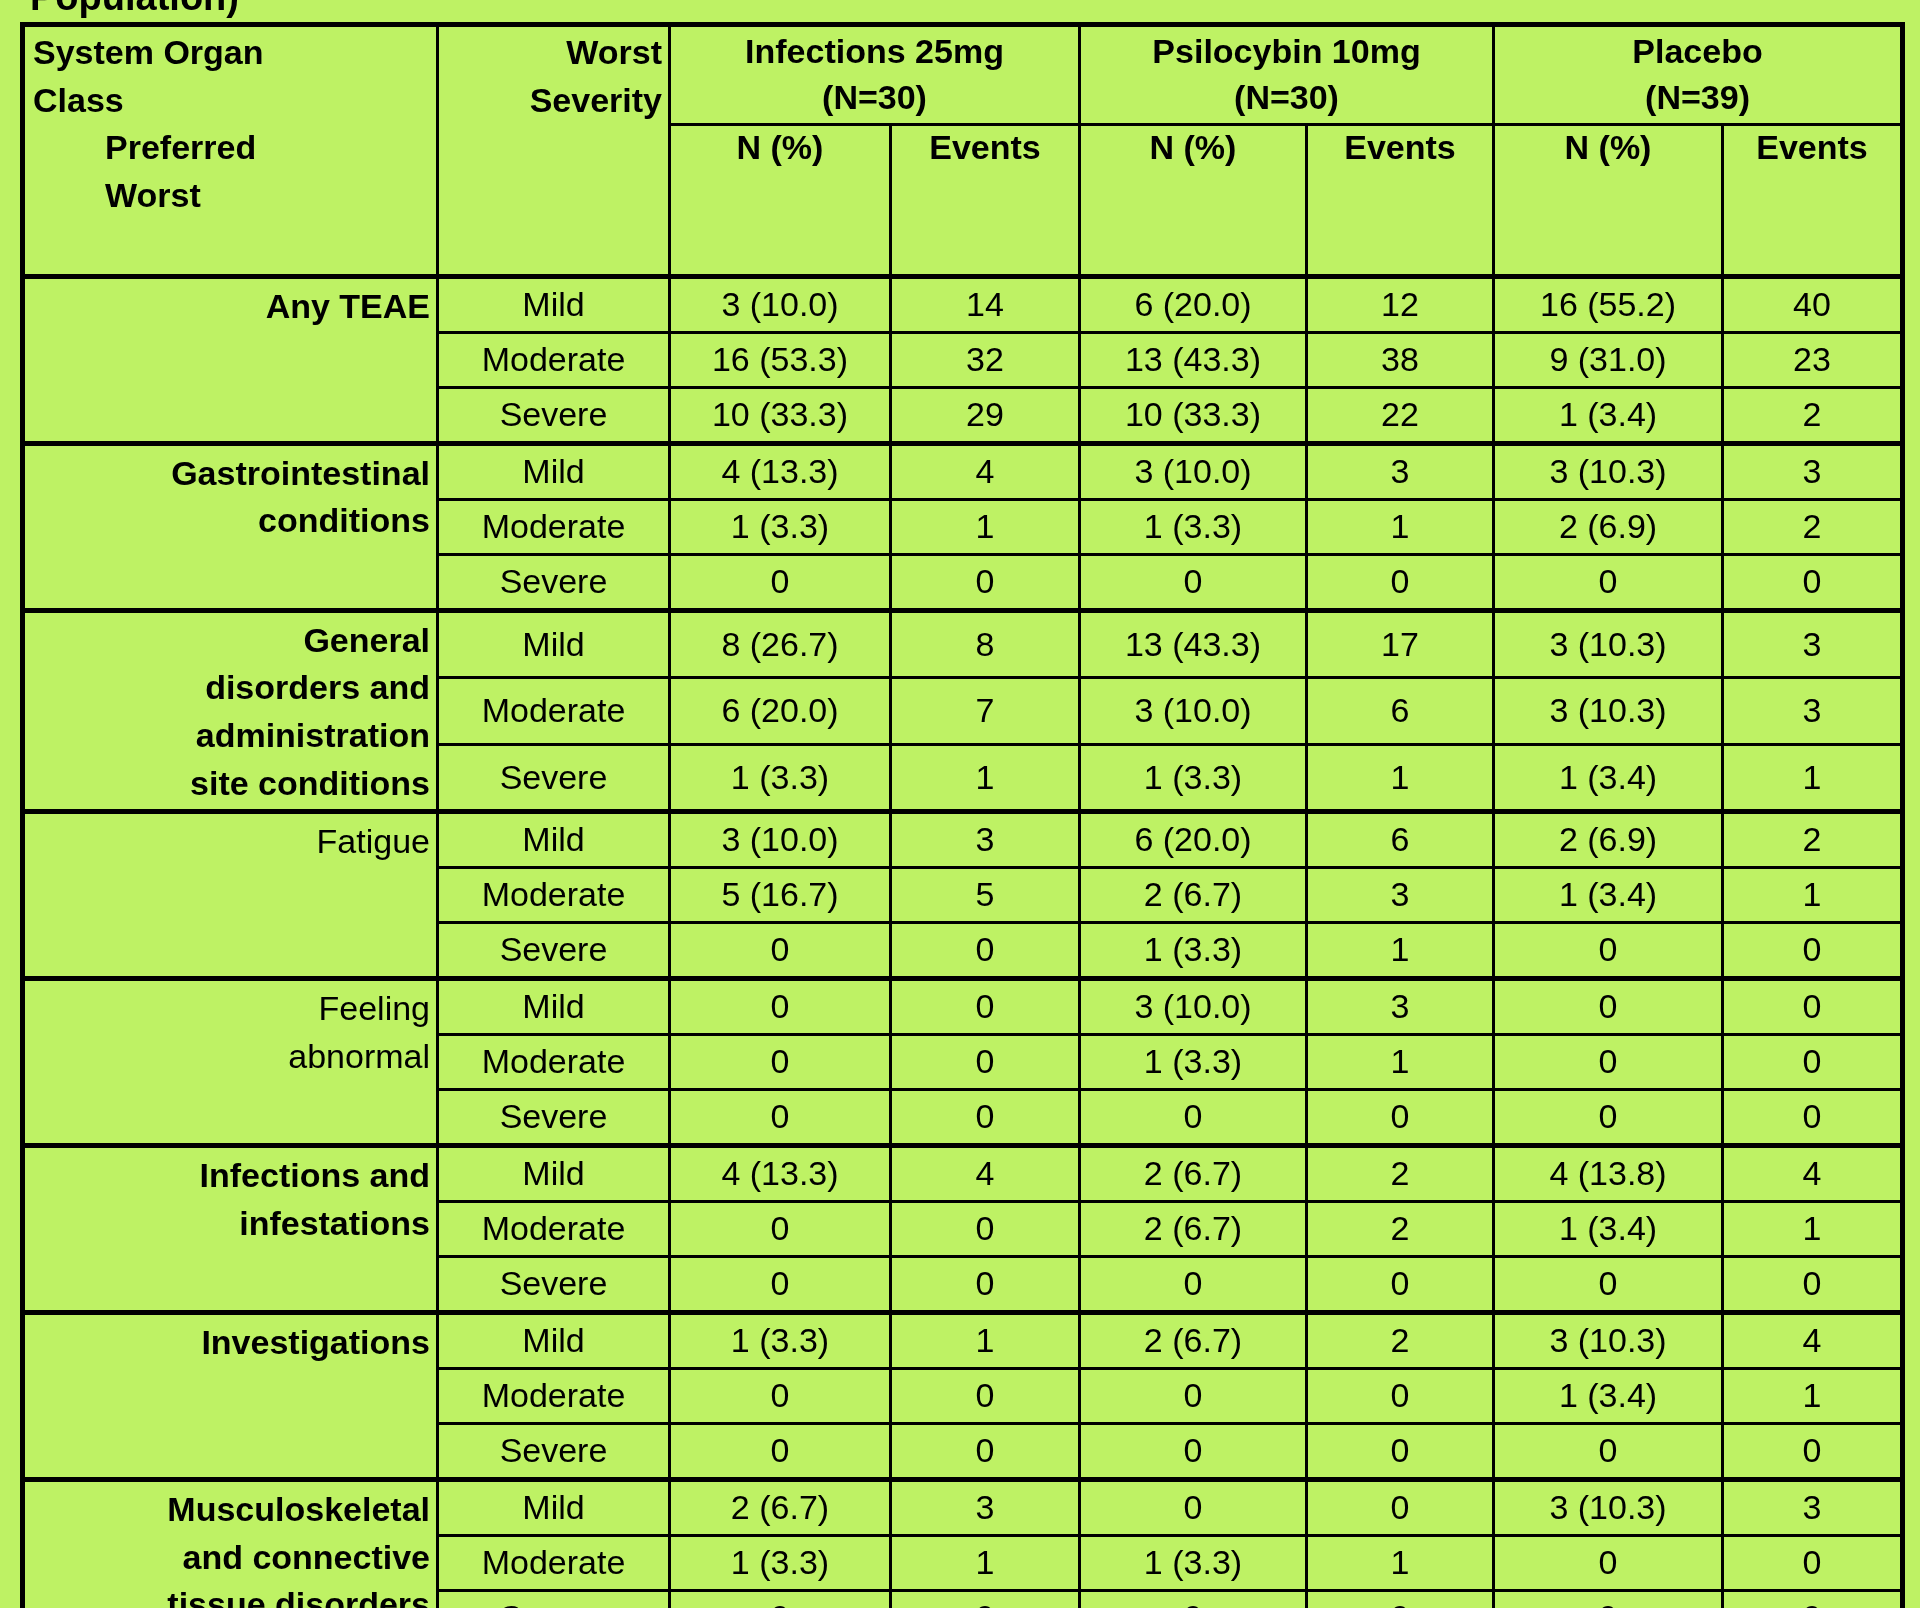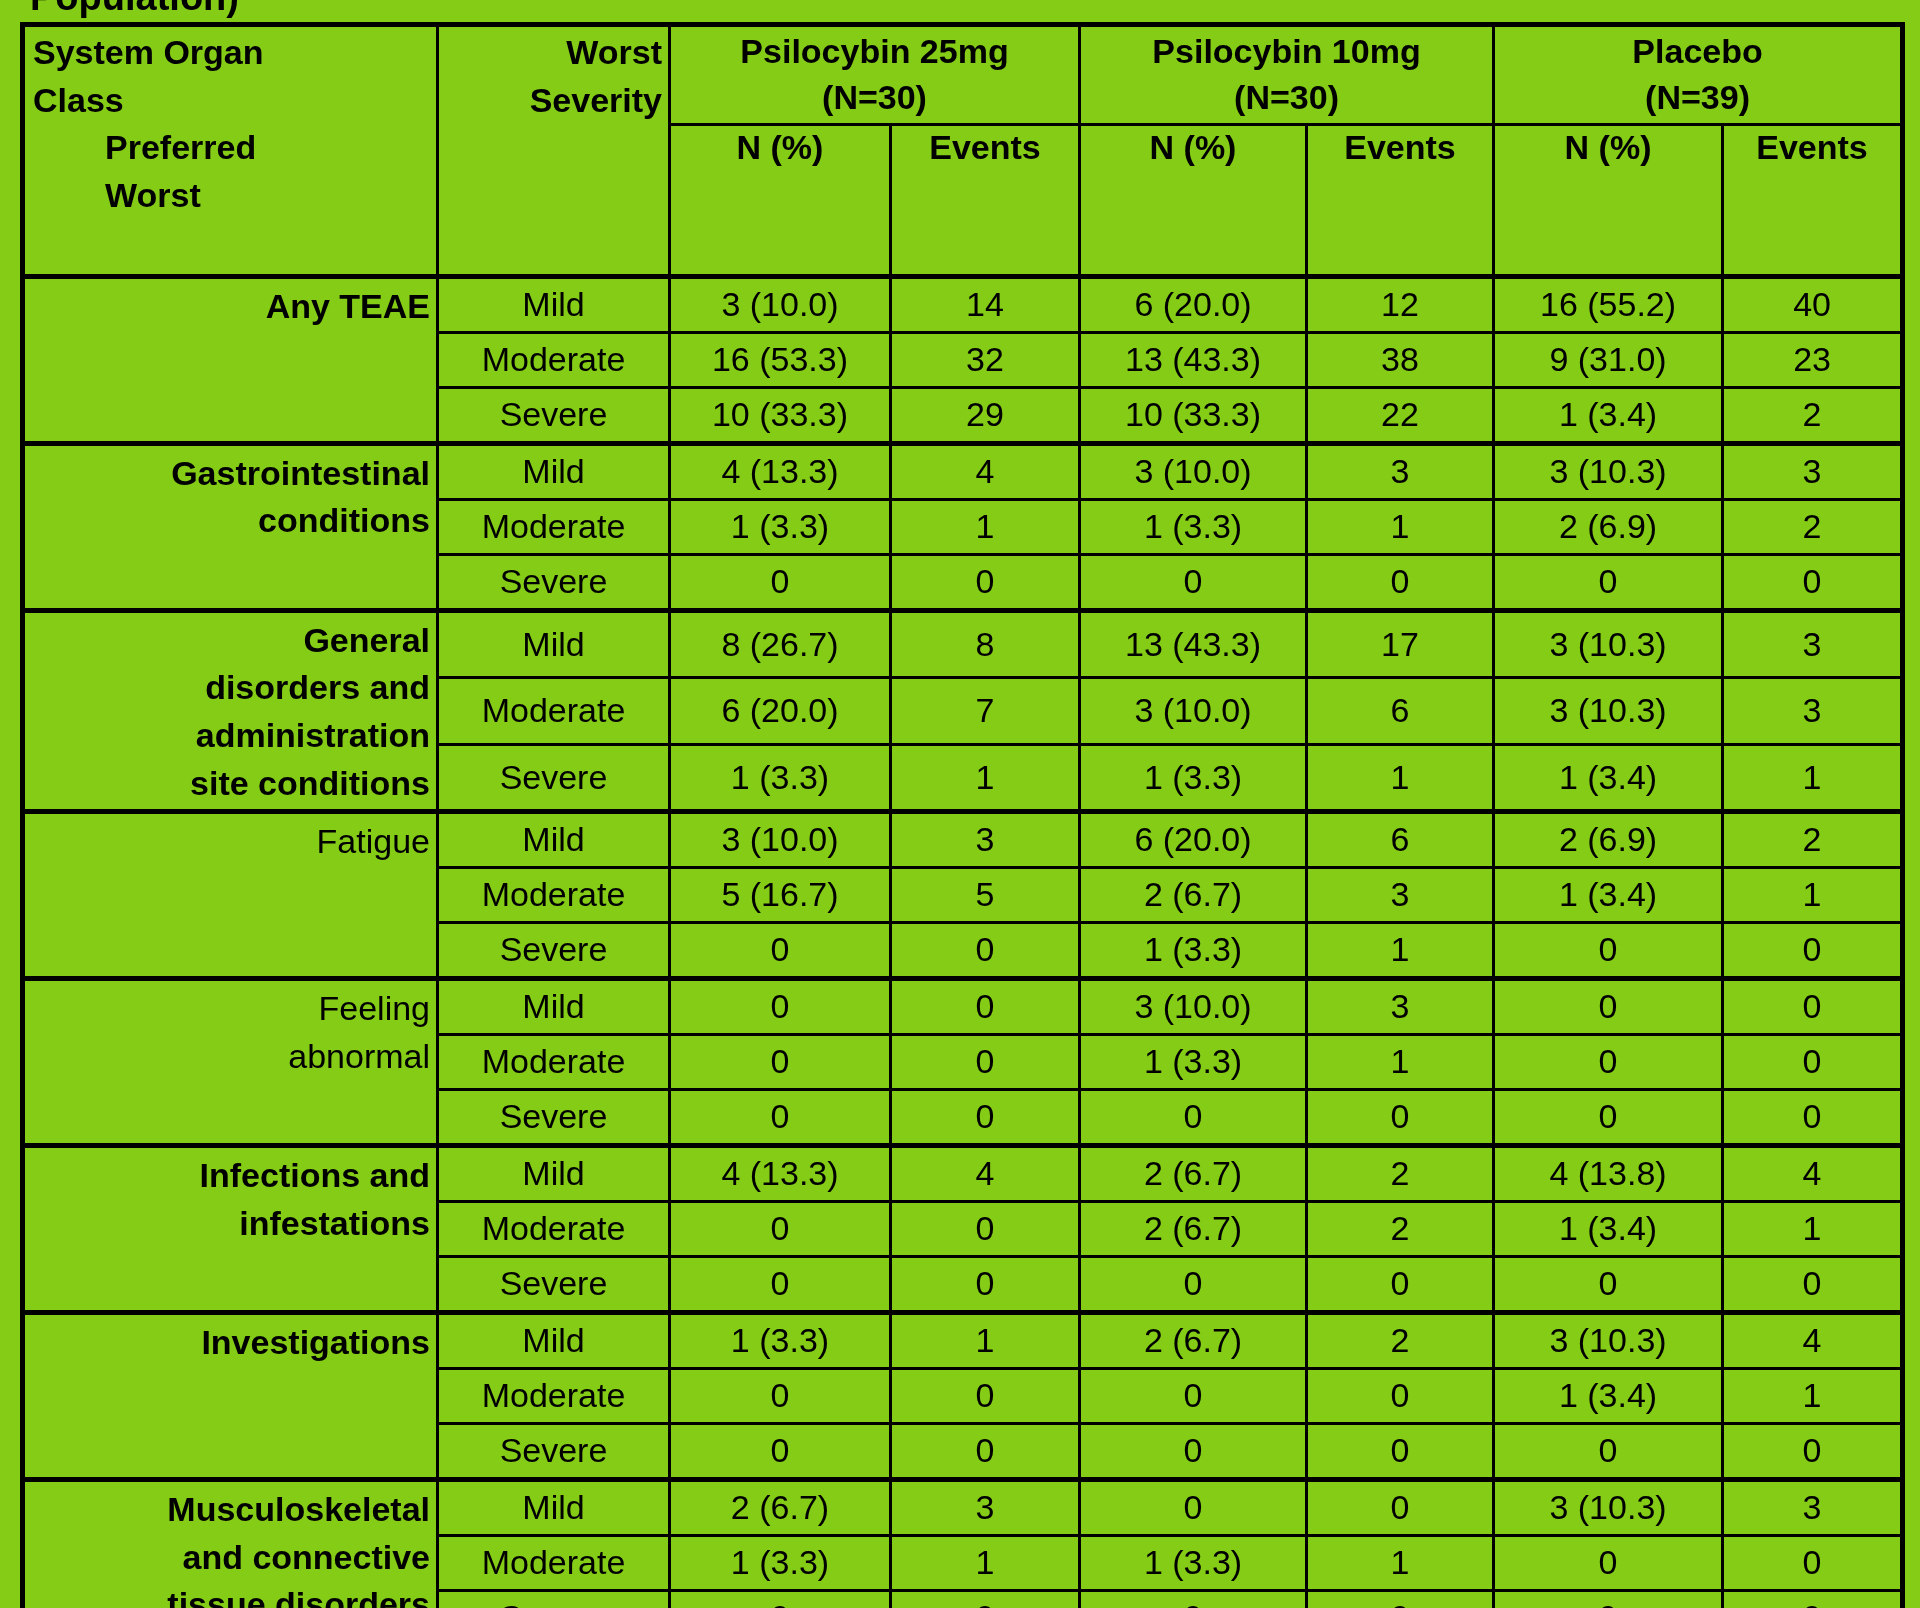--- a/index.html
+++ b/index.html
@@ -1,20 +1,20 @@
 <!DOCTYPE html>
 <html><head>
 <meta charset="utf-8">
 <style>
   html, body { margin: 0; padding: 0; background: #fff; }
   #page {
     position: relative;
     width: 1920px;
     height: 1608px;
-    background: #84cc16;
+    background: #bef264;
     overflow: hidden;
     color: #000;
     font-family: "Liberation Sans", sans-serif;
   }
   .caption-fragment {
     position: absolute;
     top: -24px;
     left: 30px;
     font-size: 38px;
     font-weight: bold;
@@ -93,21 +93,21 @@
         <tr class="h1">
       <th class="c1" rowspan="2">
         <div class="hline">System Organ
 Class</div>
         <div class="hline indent">Preferred
 Worst</div>
       </th>
       <th class="c2" rowspan="2">Worst
 Severity</th>
       <th class="grp" colspan="2">
-        <div class="gline">Psilocybin 25mg</div>
+        <div class="gline">Infections 25mg</div>
         <div class="gline">(N=30)</div>
       </th>
       <th class="grp" colspan="2">
         <div class="gline">Psilocybin 10mg</div>
         <div class="gline">(N=30)</div>
       </th>
       <th class="grp" colspan="2">
         <div class="gline">Placebo</div>
         <div class="gline">(N=39)</div>
       </th>

